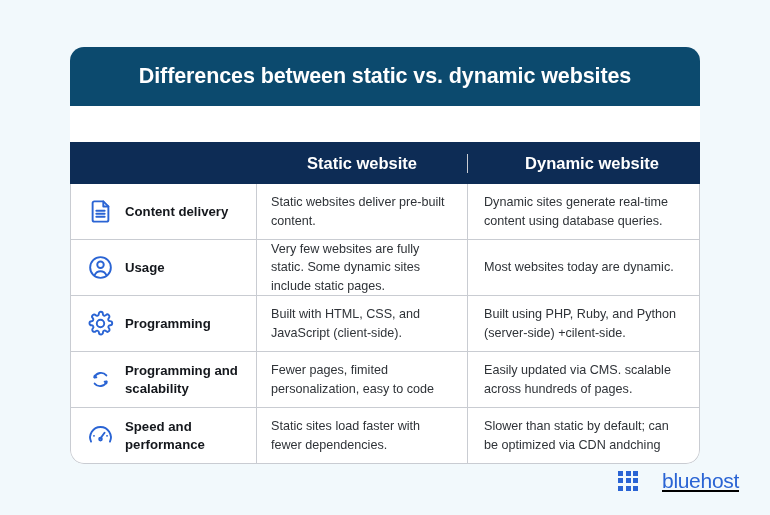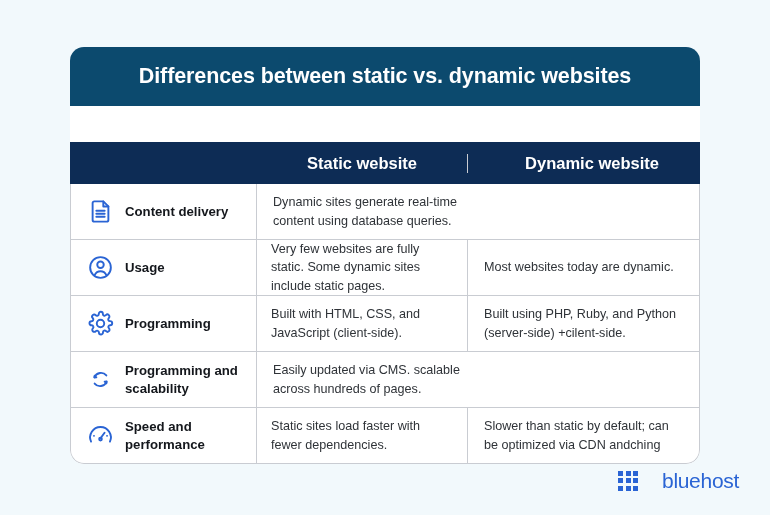--- a/index.html
+++ b/index.html
@@ -126,20 +126,21 @@
   }
 
   
   #brand-logo {
     position: absolute;
     right: 31px;
     top: 470px;
     display: flex;
     align-items: center;
     gap: 24px;
+    text-decoration: underline;
   }
 
   .brand-grid {
     display: grid;
     grid-template-columns: repeat(3, 5px);
     grid-template-rows: repeat(3, 5px);
     gap: 2.5px;
   }
   .brand-grid i {
     display: block;
@@ -174,20 +175,23 @@
       <div class="cell cell-feature">
         <span class="feature-icon">
           <svg viewBox="0 0 24 24" fill="none" stroke="#2a64d4" stroke-width="1.7" stroke-linecap="round" stroke-linejoin="round">
             <path d="M14.5 3H6.5a1.5 1.5 0 0 0-1.5 1.5v15A1.5 1.5 0 0 0 6.5 21h11a1.5 1.5 0 0 0 1.5-1.5V7.5z"></path>
             <path d="M14.5 3v4.5H19"></path>
             <path d="M8.3 11.3h7.4M8.3 14h7.4M8.3 16.7h7.4"></path>
           </svg>
         </span>
         <span class="feature-label">Content delivery</span>
       </div>
+      <div class="cell cell-static">
+        <span class="cell-text">Static websites deliver pre-built content.</span>
+      </div>
       <div class="cell cell-dynamic">
         <span class="cell-text">Dynamic sites generate real-time content using database queries.</span>
       </div>
     </div>
 
     <div class="table-row">
       <div class="cell cell-feature">
         <span class="feature-icon">
           <svg viewBox="0 0 24 24" fill="none" stroke="#2a64d4" stroke-width="1.7" stroke-linecap="round" stroke-linejoin="round">
             <circle cx="12" cy="12" r="9.2"></circle>
@@ -228,20 +232,23 @@
         <span class="feature-icon">
           <svg viewBox="0 0 24 24" fill="none" stroke="#2a64d4" stroke-width="1.7" stroke-linecap="round" stroke-linejoin="round">
             <path d="M17.2 8.4A6.3 6.3 0 0 0 6.6 9.9"></path>
             <path d="M6.8 8.6l-0.2 1.6 1.7-.2"></path>
             <path d="M6.8 15.6a6.3 6.3 0 0 0 10.6-1.5"></path>
             <path d="M17.2 15.4l.2-1.6-1.7.2"></path>
           </svg>
         </span>
         <span class="feature-label">Programming and scalability</span>
       </div>
+      <div class="cell cell-static">
+        <span class="cell-text">Fewer pages, fimited personalization,  easy to code</span>
+      </div>
       <div class="cell cell-dynamic">
         <span class="cell-text">Easily updated via CMS. scalable across hundreds of pages.</span>
       </div>
     </div>
 
     <div class="table-row">
       <div class="cell cell-feature">
         <span class="feature-icon">
           <svg viewBox="0 0 24 24" fill="none" stroke="#2a64d4" stroke-width="1.7" stroke-linecap="round" stroke-linejoin="round">
             <path d="M3.6 17.4a9.2 9.2 0 1 1 16.8 0"></path>

